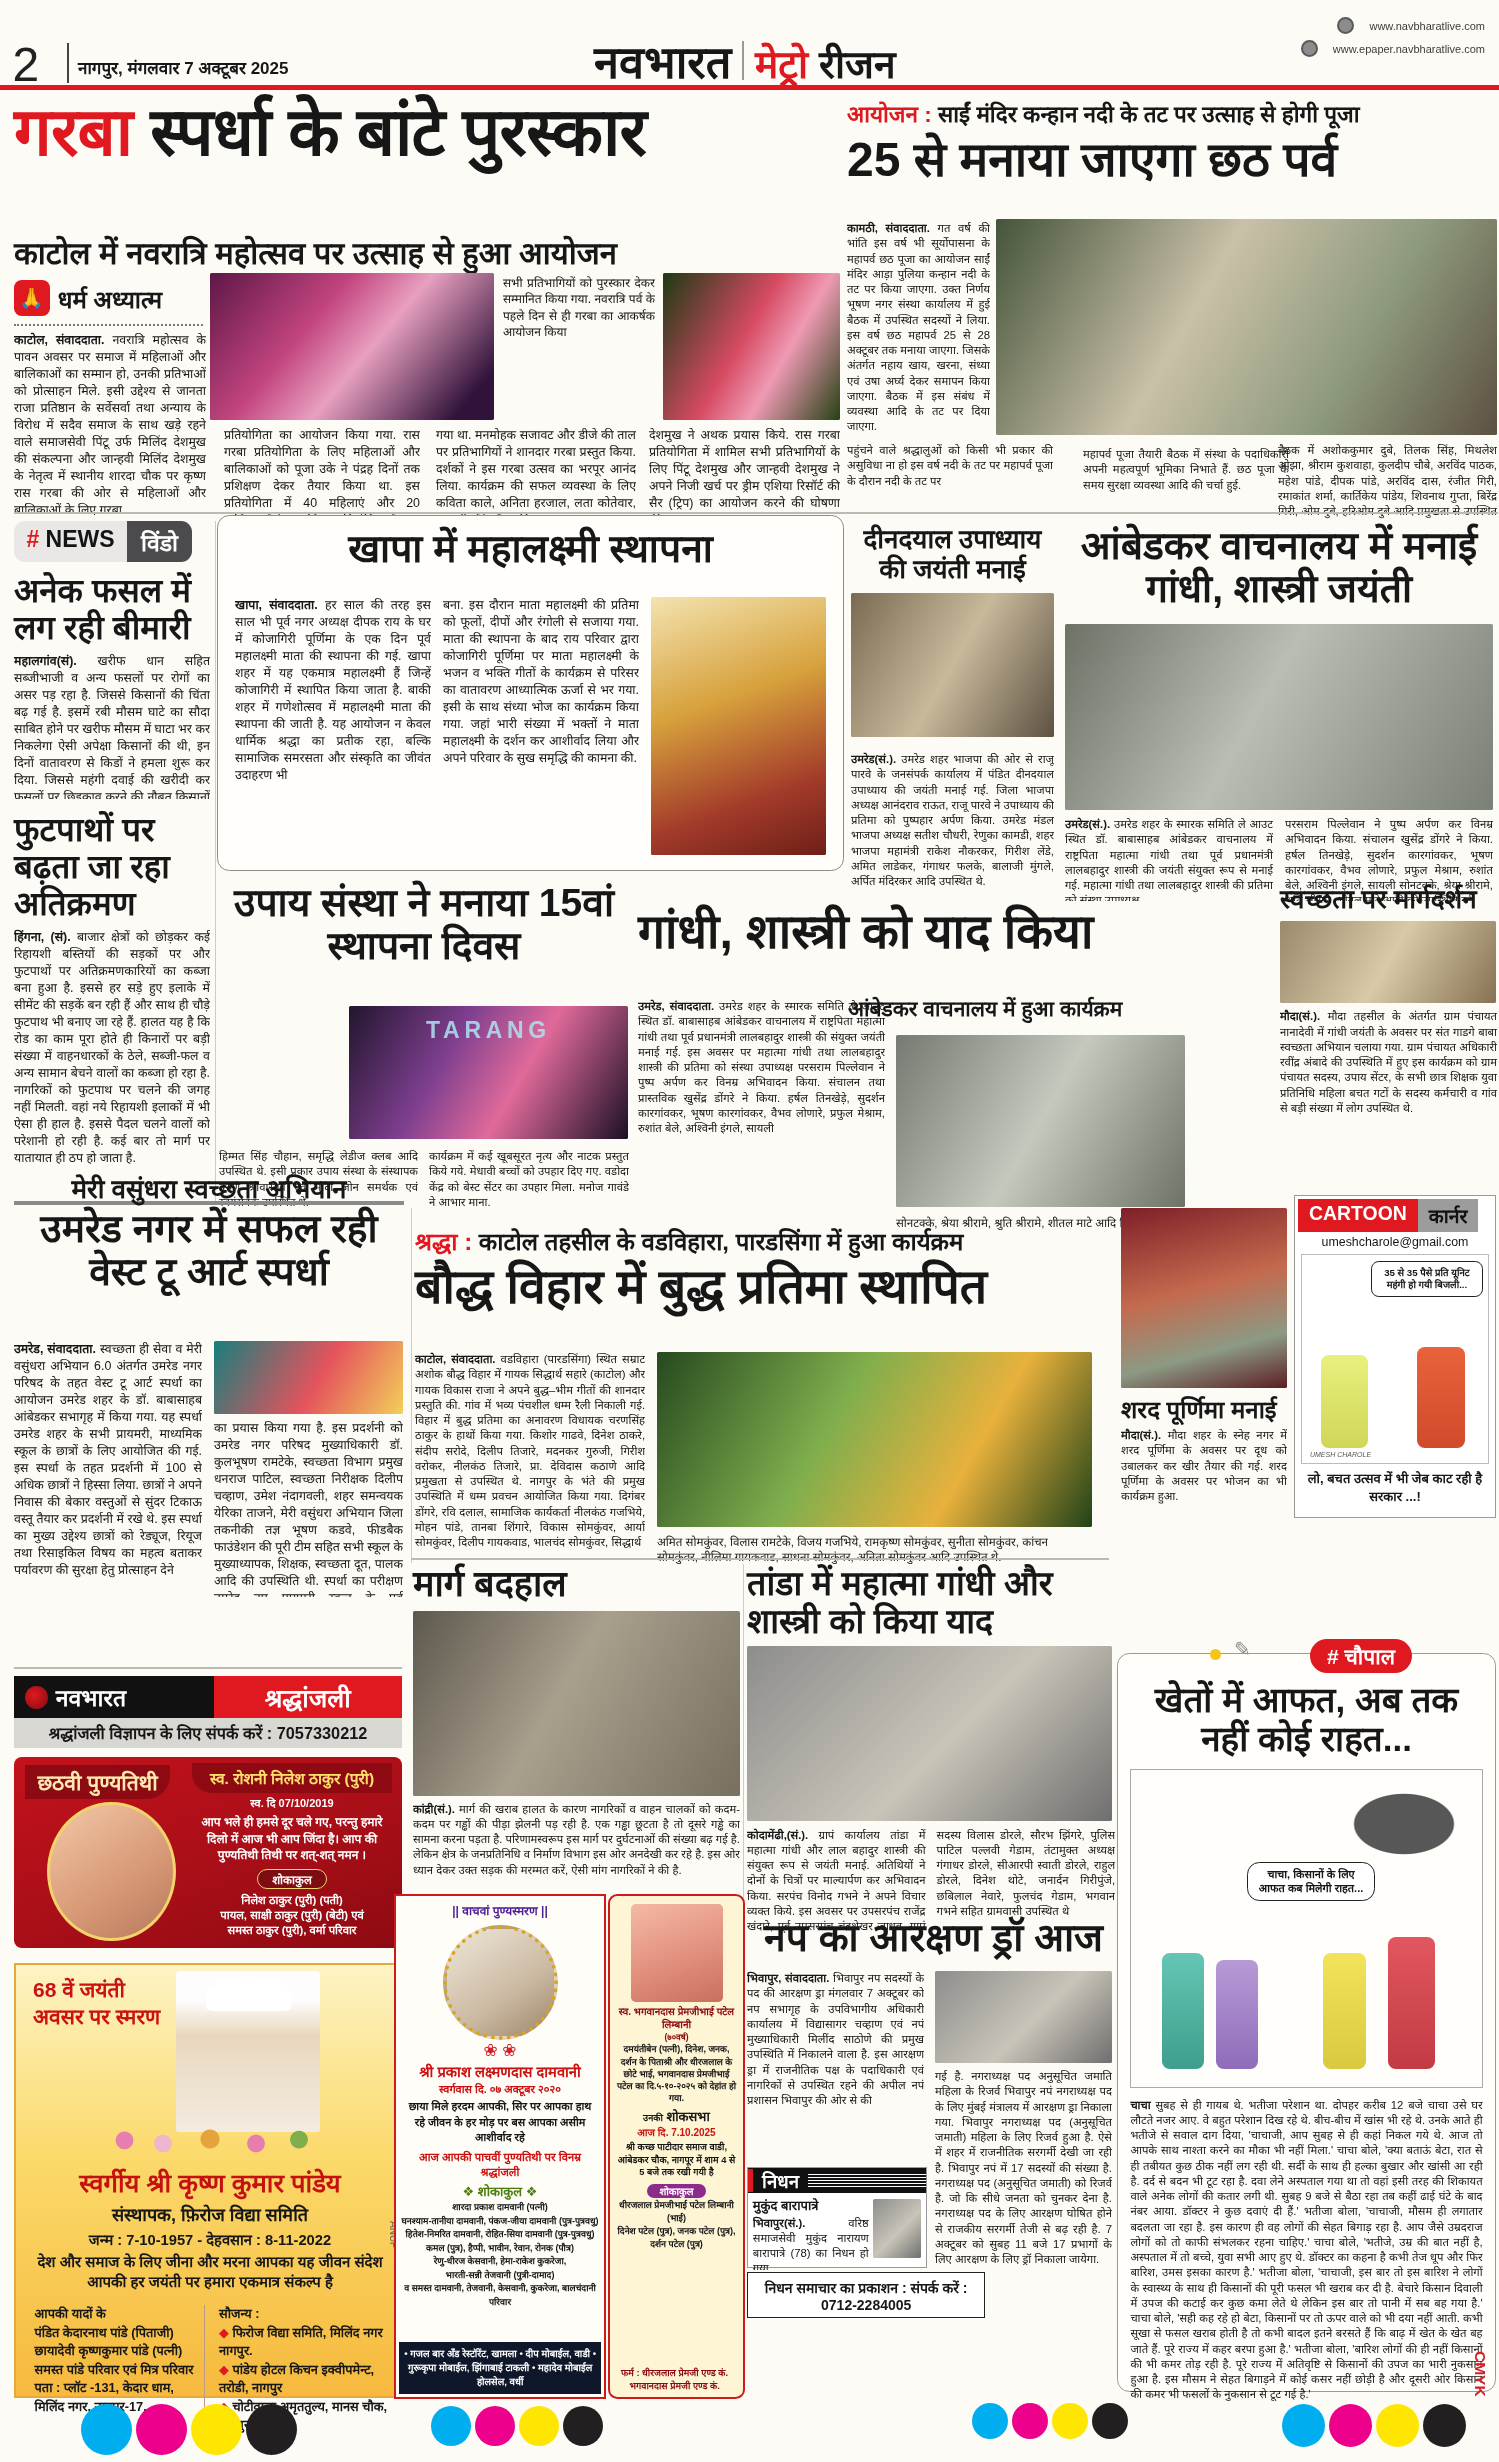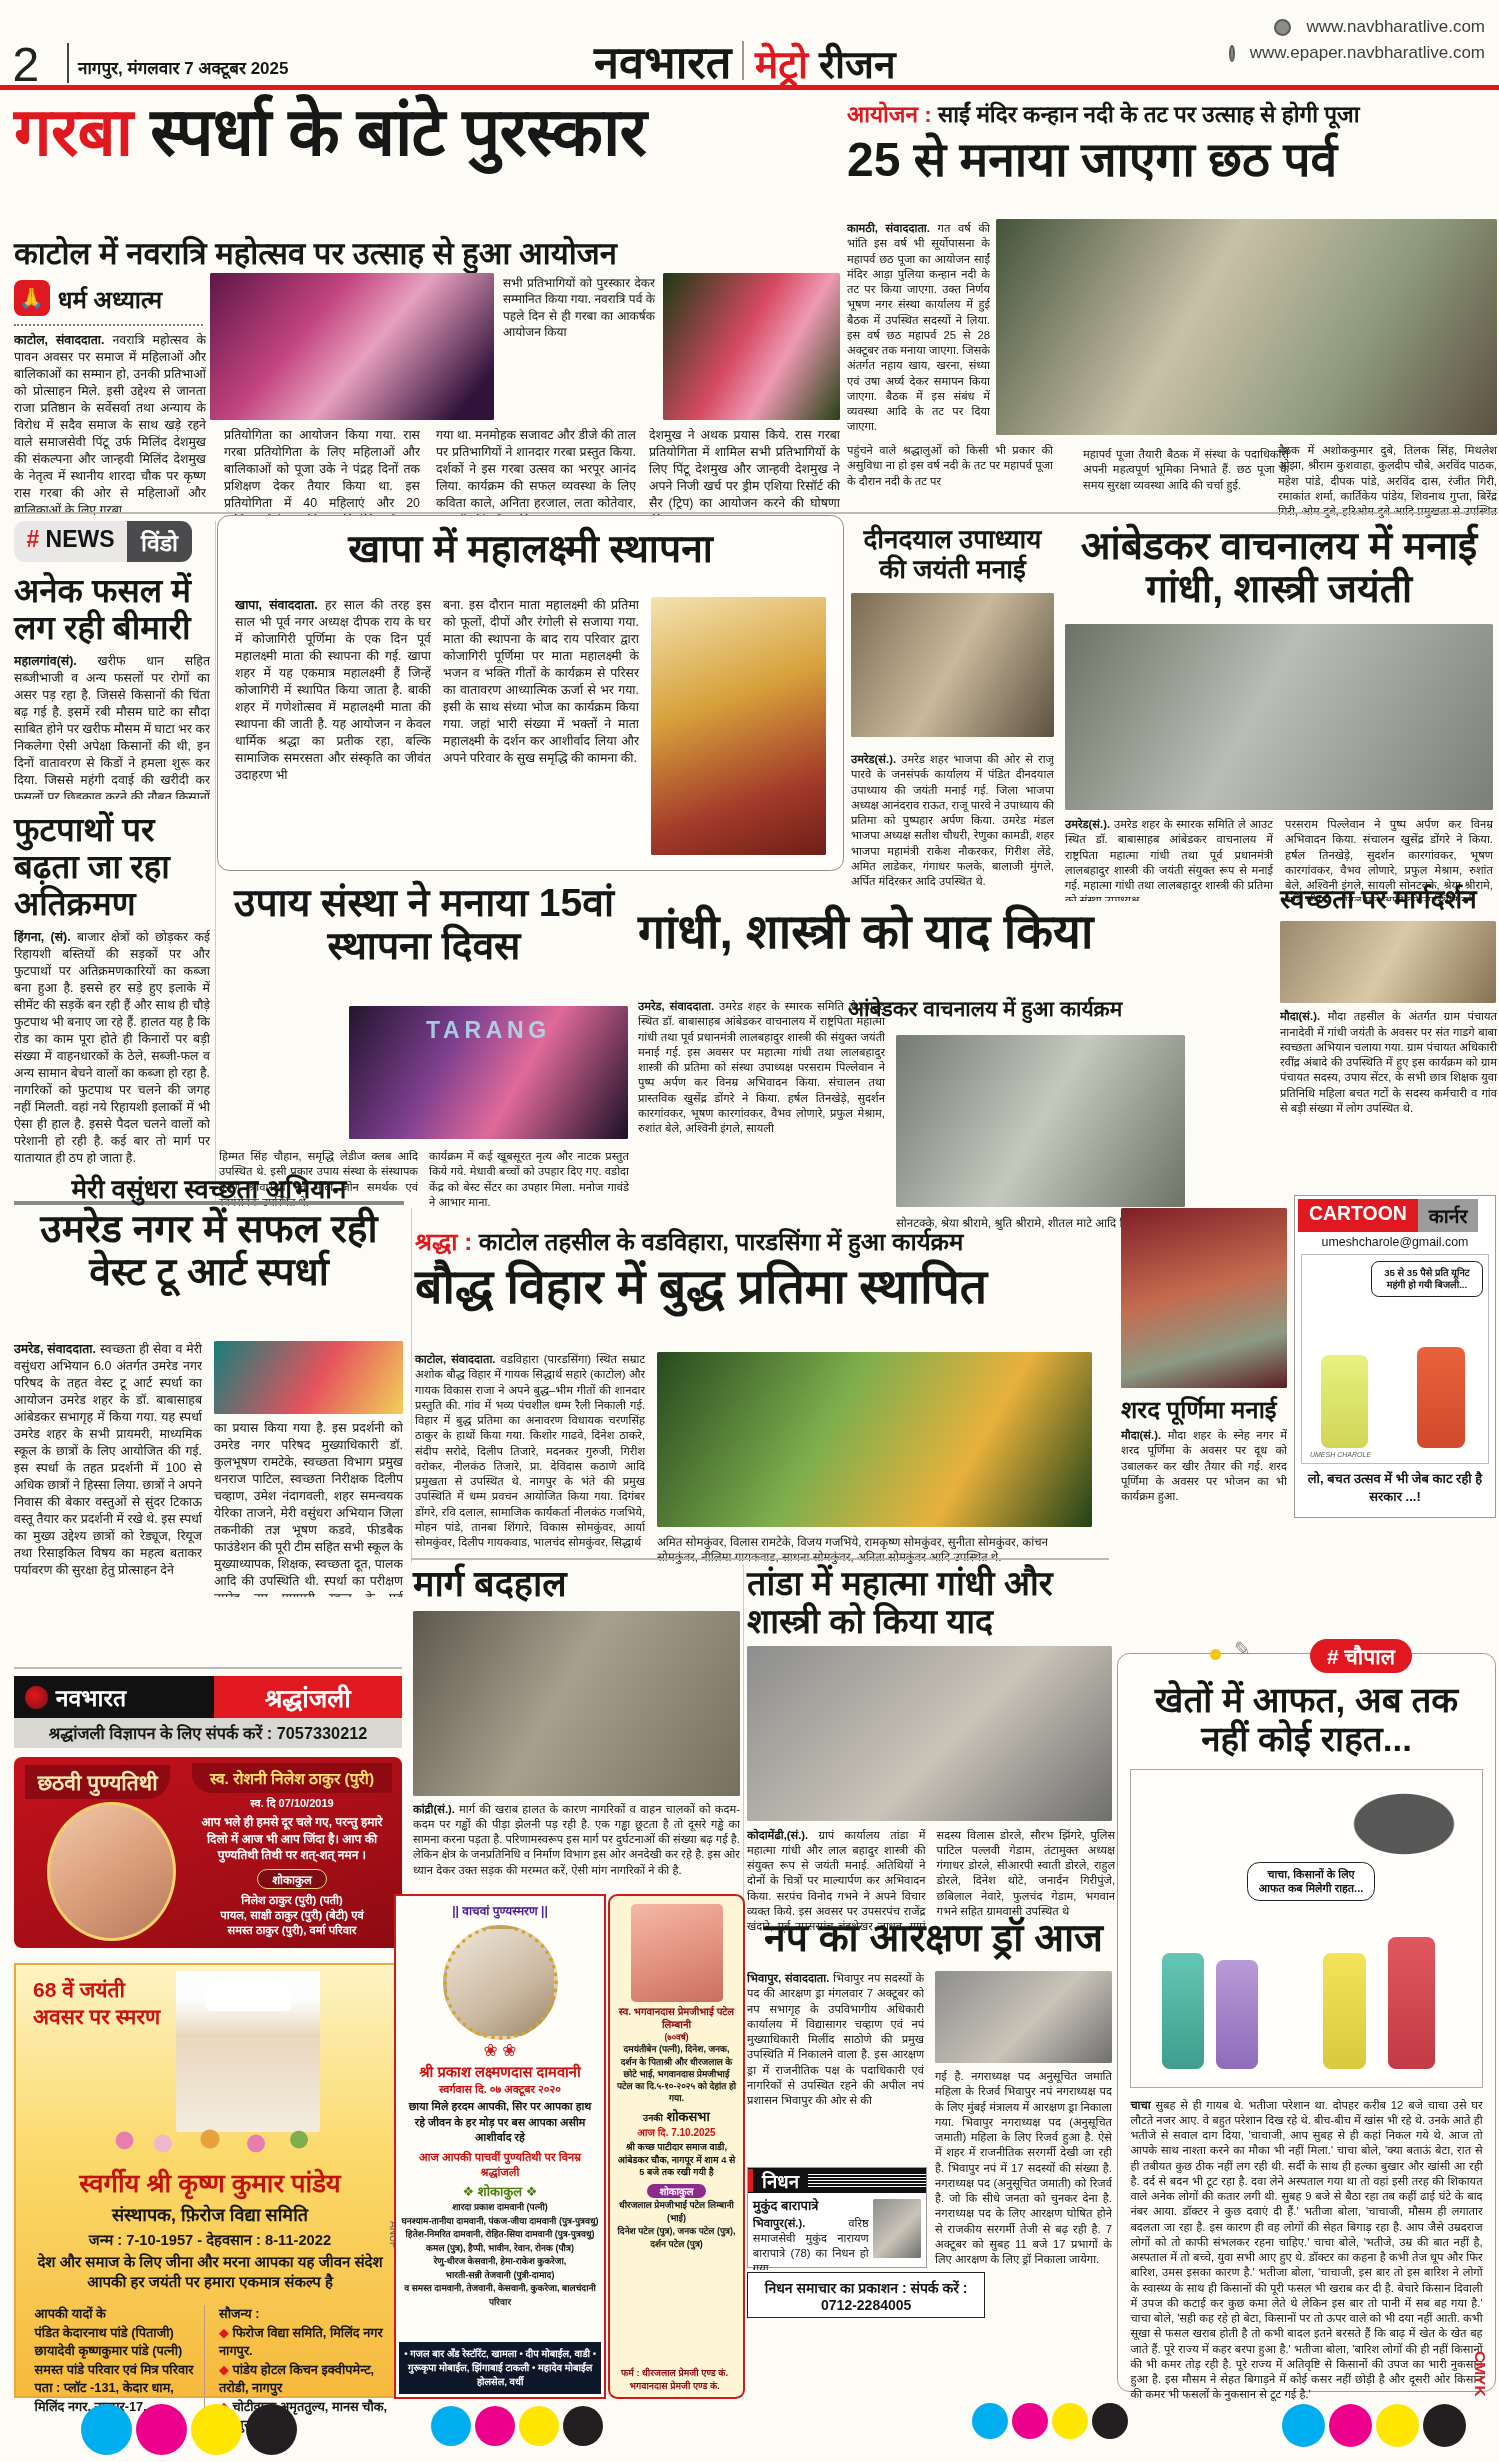--- a/index.html
+++ b/index.html
@@ -17,21 +17,21 @@
   .kick{font-size:22.5px;font-weight:800}
   .red{color:#e0181f}
   .ctr{text-align:center}
   .bd{font-size:12.4px;line-height:1.37;text-align:justify;overflow:hidden}
   .bd b{font-weight:700}
   .bd15{font-size:11.3px;line-height:1.35;text-align:justify;overflow:hidden}
   .cap{font-size:11.6px;line-height:1.3;overflow:hidden}
   .rule{background:#bdbab2}
   
   .mast{display:flex;align-items:baseline;gap:11px}
-  .urlrow{font-size:17px;color:#3c3c3c;display:flex;align-items:center;gap:15px;justify-content:flex-end}
+  .urlrow{font-size:11px;color:#3c3c3c;display:flex;align-items:center;gap:15px;justify-content:flex-end}
   .dot-ic{width:13px;height:13px;border-radius:50%;background:#8c8c8c;display:inline-block;border:2.3px solid #5a5a5a}
   
   .badge{display:flex;border-radius:11px;overflow:hidden;font-weight:900}
   .badge .l{background:#e9e8e6;color:#141414;padding:4.7px 12.4px}
   .badge .r{background:#4b4b4d;color:#fff;padding:4.7px 14px}
   .pill{background:#e0181f;color:#fff;border-radius:20px;font-weight:900;display:inline-block;padding:3.1px 17px}
   .tagicon{width:36px;height:36px;border-radius:7.8px;background:#e0181f;color:#fff;display:inline-flex;
            align-items:center;justify-content:center;font-size:20px}
   
   .box{border:1.6px solid #8f8d86;border-radius:12.4px;background:#fffefa}

